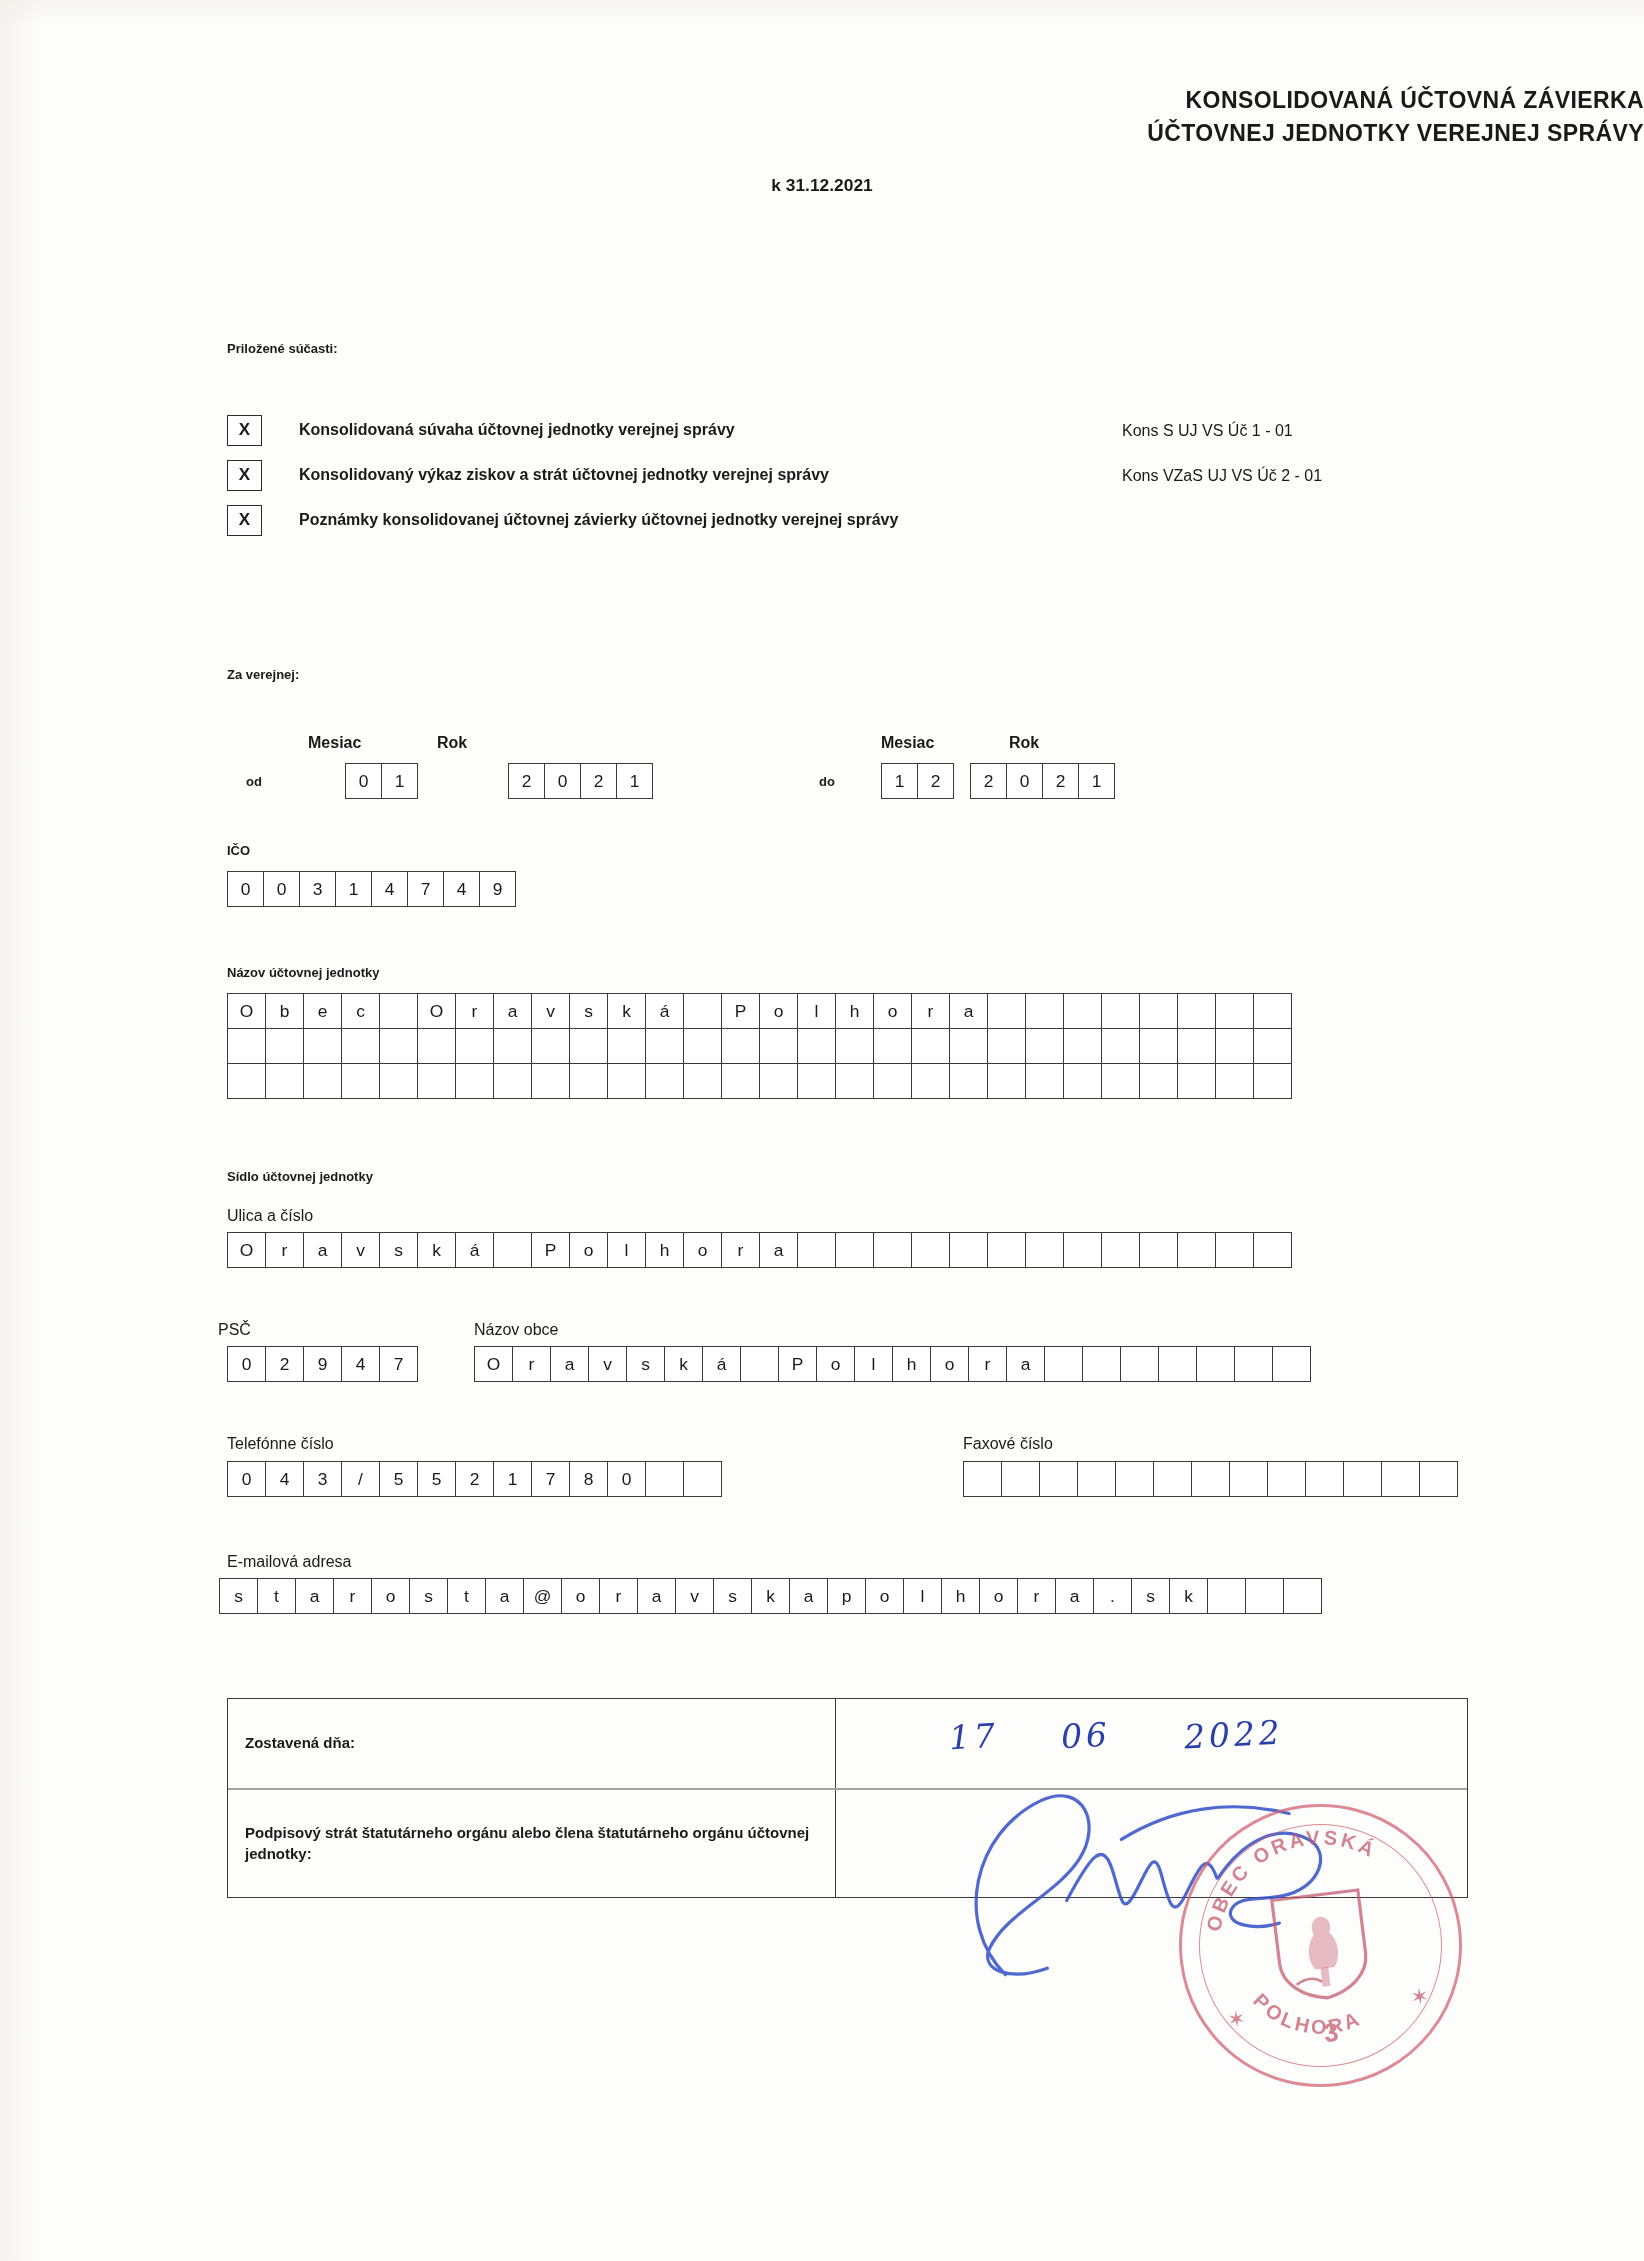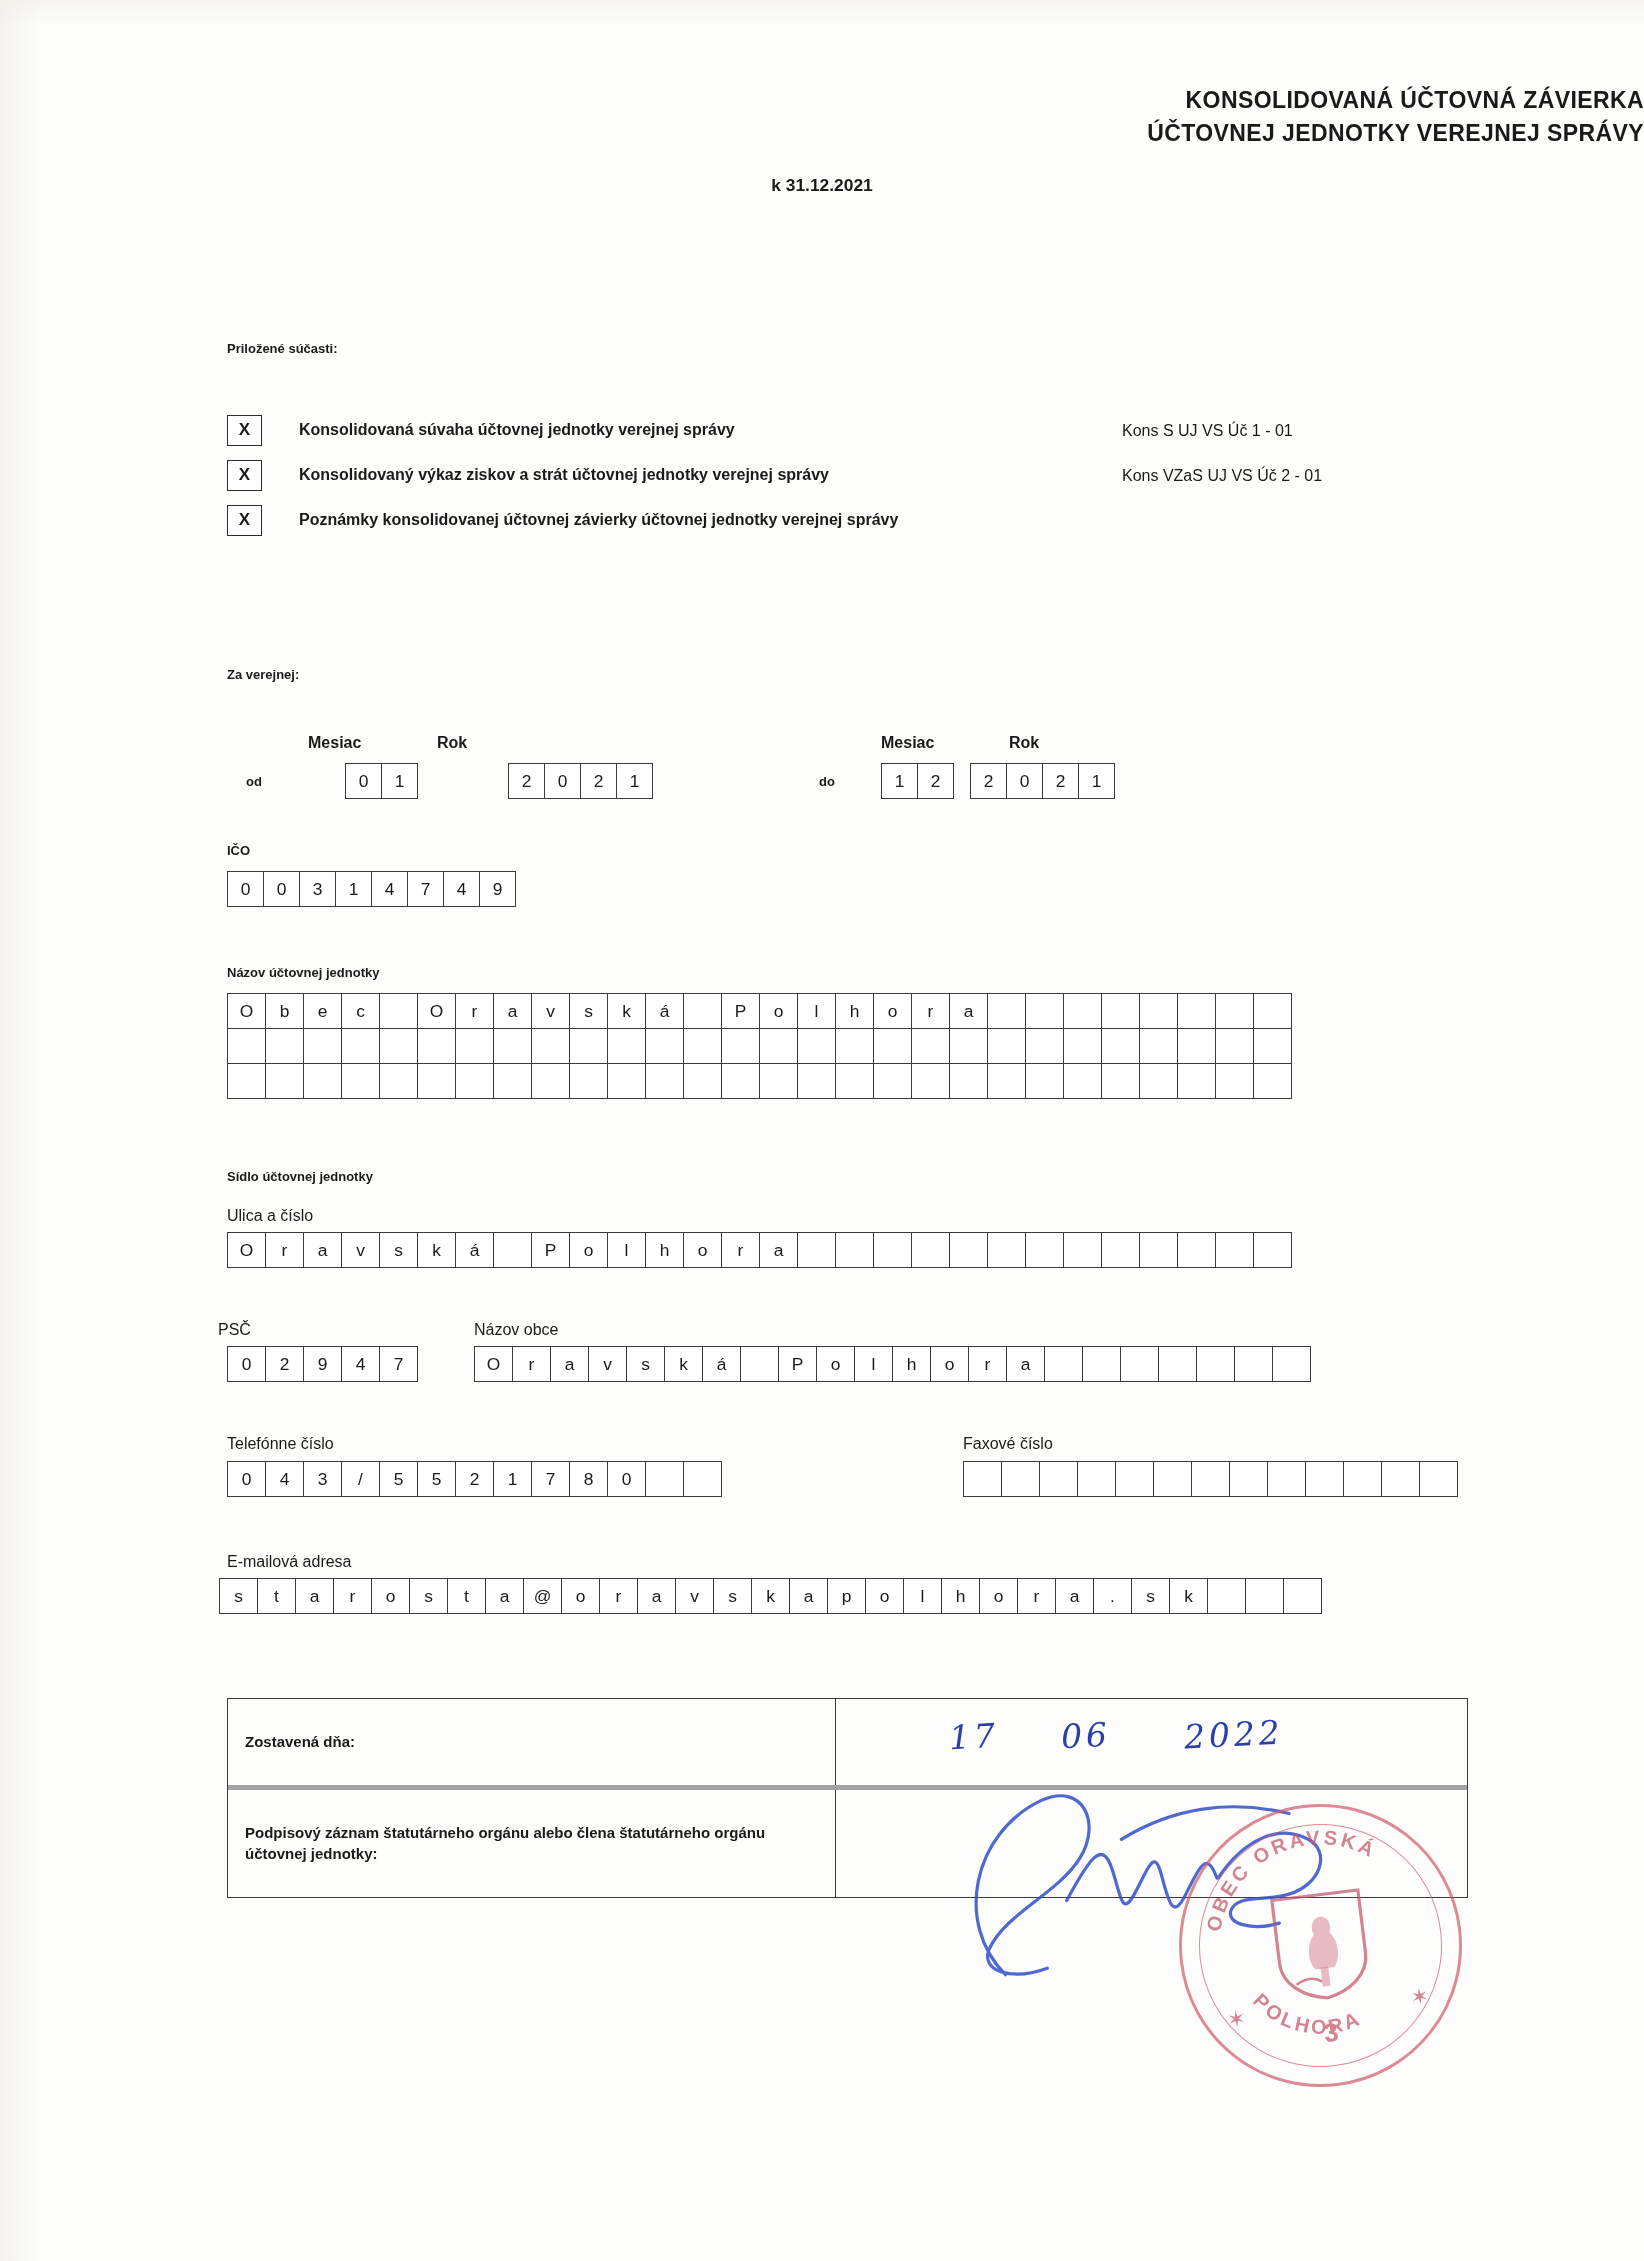--- a/index.html
+++ b/index.html
@@ -135,21 +135,21 @@
   
   .sig-table {
     position: absolute;
     border: 1px solid #3a3a3a;
     box-sizing: border-box;
   }
   .sig-row {
     display: flex;
     box-sizing: border-box;
   }
-  .sig-row.top { border-bottom: 5px solid #a3a3a3; }
+  .sig-row.top { border-bottom: 2px solid #a3a3a3; }
   .sig-left {
     width: 608px;
     box-sizing: border-box;
     border-right: 1px solid #3a3a3a;
     display: flex;
     align-items: center;
     padding: 0 17px;
   }
   .sig-right { flex: 1; position: relative; }
   .sig-label {
@@ -549,21 +549,21 @@
           <span class="sig-label">Zostavená dňa:</span>
         </div>
         <div class="sig-right">
           <span class="hand" style="position:absolute; left:113px; top:18px;">17</span>
           <span class="hand" style="position:absolute; left:225px; top:17px;">06</span>
           <span class="hand" style="position:absolute; left:348px; top:15.5px;">2022</span>
         </div>
       </div>
       <div class="sig-row" style="height:107px;">
         <div class="sig-left">
-          <span class="sig-label">Podpisový záznam štatutárneho orgánu alebo člena štatutárneho orgánu účtovnej jednotky:</span>
+          <span class="sig-label">Podpisový strát štatutárneho orgánu alebo člena štatutárneho orgánu účtovnej jednotky:</span>
         </div>
         <div class="sig-right"></div>
       </div>
     </div>
 
     <svg class="sig-scribble" style="left:928px; top:1762px;" width="490" height="232" viewBox="0 0 760 360">
       <g fill="none" stroke="#3350c7" stroke-width="5" stroke-linecap="round">
         <path d="M120 330 C 40 250, 70 110, 175 60 C 240 30, 270 95, 235 150 C 200 205, 120 235, 95 290 C 80 325, 130 340, 185 320"></path>
         <path d="M215 215 C 250 150, 270 120, 285 165 C 300 210, 300 240, 320 205 C 340 170, 350 130, 362 175 C 374 220, 380 245, 400 205 C 420 165, 432 135, 448 180"></path>
         <path d="M450 180 C 490 120, 545 95, 590 120 C 625 139, 610 190, 560 205 C 520 217, 480 205, 470 230 C 462 252, 505 262, 545 250"></path>

